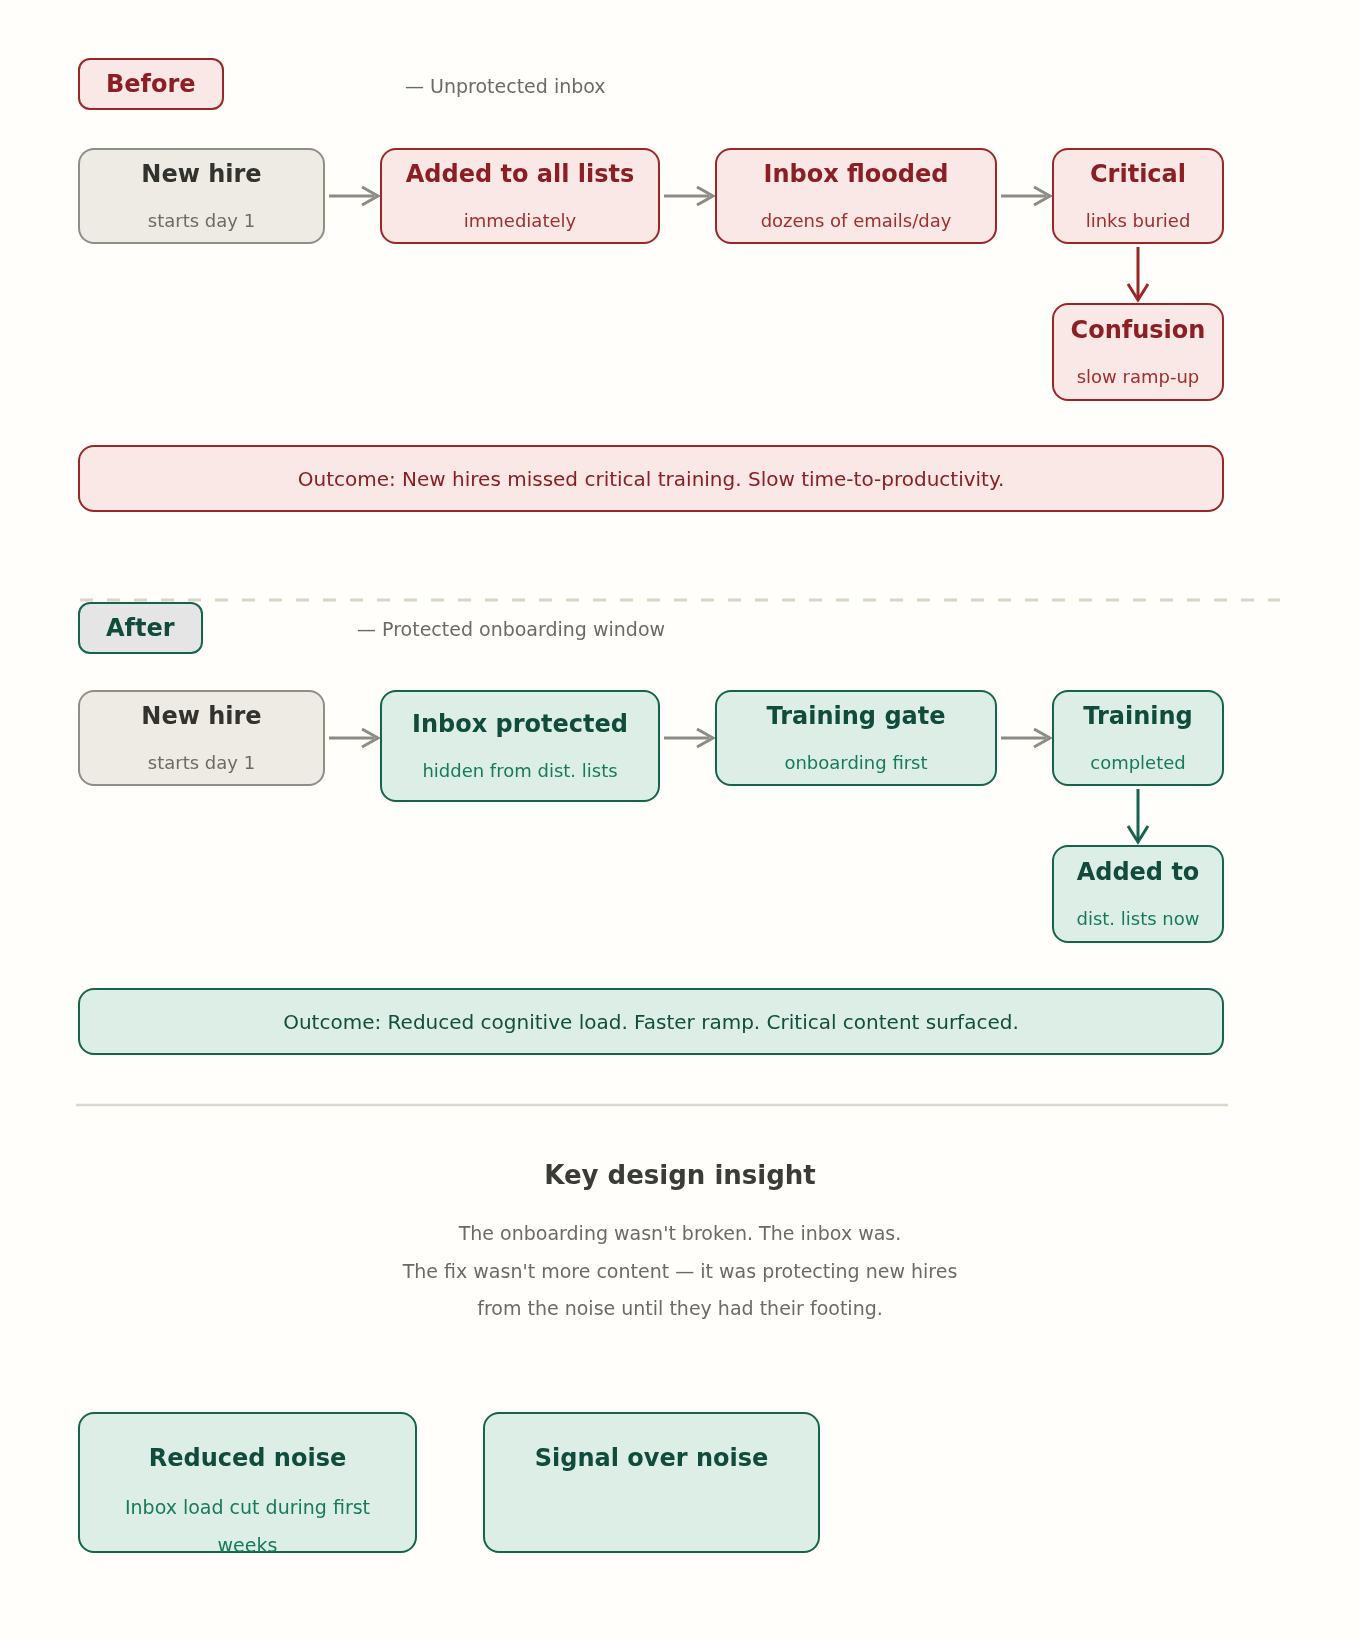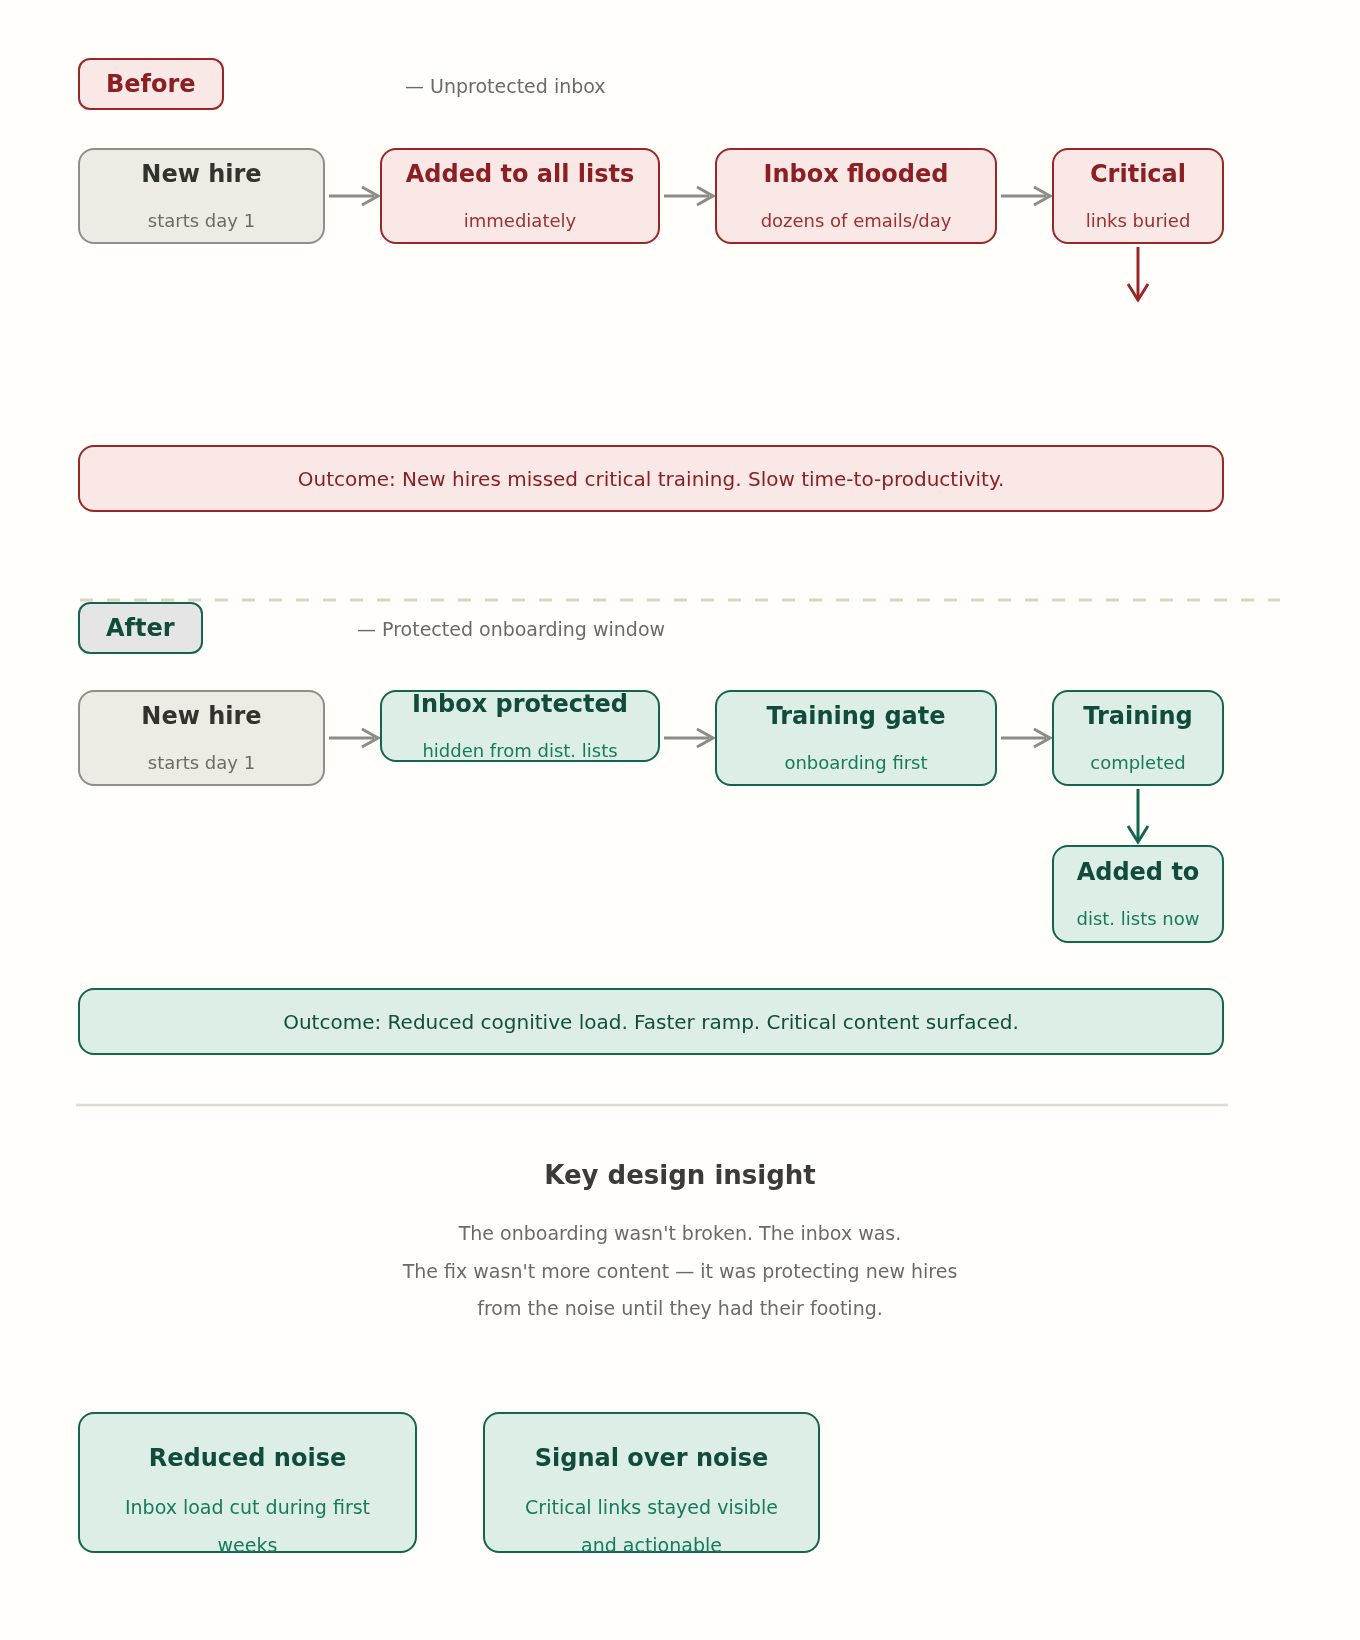--- a/index.html
+++ b/index.html
@@ -118,30 +118,34 @@
     <div class="node-sub">immediately</div>
   </div>
   <div class="node red abs" style="left:715px;top:148px;width:282px;height:96px;">
     <div class="node-title">Inbox flooded</div>
     <div class="node-sub">dozens of emails/day</div>
   </div>
   <div class="node red abs" style="left:1052px;top:148px;width:172px;height:96px;">
     <div class="node-title">Critical</div>
     <div class="node-sub">links buried</div>
   </div>
+  <div class="node red abs" style="left:1052px;top:303px;width:172px;height:98px;">
+    <div class="node-title">Confusion</div>
+    <div class="node-sub">slow ramp-up</div>
+  </div>
   <div class="outcome red abs" style="left:78px;top:445px;width:1146px;height:67px;">Outcome: New hires missed critical training. Slow time-to-productivity.</div>
 
   <div class="badge green abs" style="left:78px;top:602px;">After</div>
   <div class="caption abs" style="left:357px;top:618px;">— Protected onboarding window</div>
 
   <div class="node neutral abs" style="left:78px;top:690px;width:247px;height:96px;">
     <div class="node-title">New hire</div>
     <div class="node-sub">starts day 1</div>
   </div>
-  <div class="node green abs" style="left:380px;top:690px;width:280px;height:72px;">
+  <div class="node green abs" style="left:380px;top:690px;width:280px;height:112px;">
     <div class="node-title">Inbox protected</div>
     <div class="node-sub">hidden from dist. lists</div>
   </div>
   <div class="node green abs" style="left:715px;top:690px;width:282px;height:96px;">
     <div class="node-title">Training gate</div>
     <div class="node-sub">onboarding first</div>
   </div>
   <div class="node green abs" style="left:1052px;top:690px;width:172px;height:96px;">
     <div class="node-title">Training</div>
     <div class="node-sub">completed</div>
@@ -156,16 +160,15 @@
   <div class="insight-line abs" style="left:0;top:1222px;">The onboarding wasn't broken. The inbox was.</div>
   <div class="insight-line abs" style="left:0;top:1260px;">The fix wasn't more content — it was protecting new hires</div>
   <div class="insight-line abs" style="left:0;top:1297px;">from the noise until they had their footing.</div>
 
   <div class="card abs" style="left:78px;top:1412px;width:339px;height:141px;">
     <div class="card-title">Reduced noise</div>
     <div class="card-text">Inbox load cut during first weeks</div>
   </div>
   <div class="card abs" style="left:483px;top:1412px;width:337px;height:141px;">
     <div class="card-title">Signal over noise</div>
-    <div class="card-text">Critical links stayed visible and actionable</div>
   </div>
 
 </div>
 
 </body></html>

